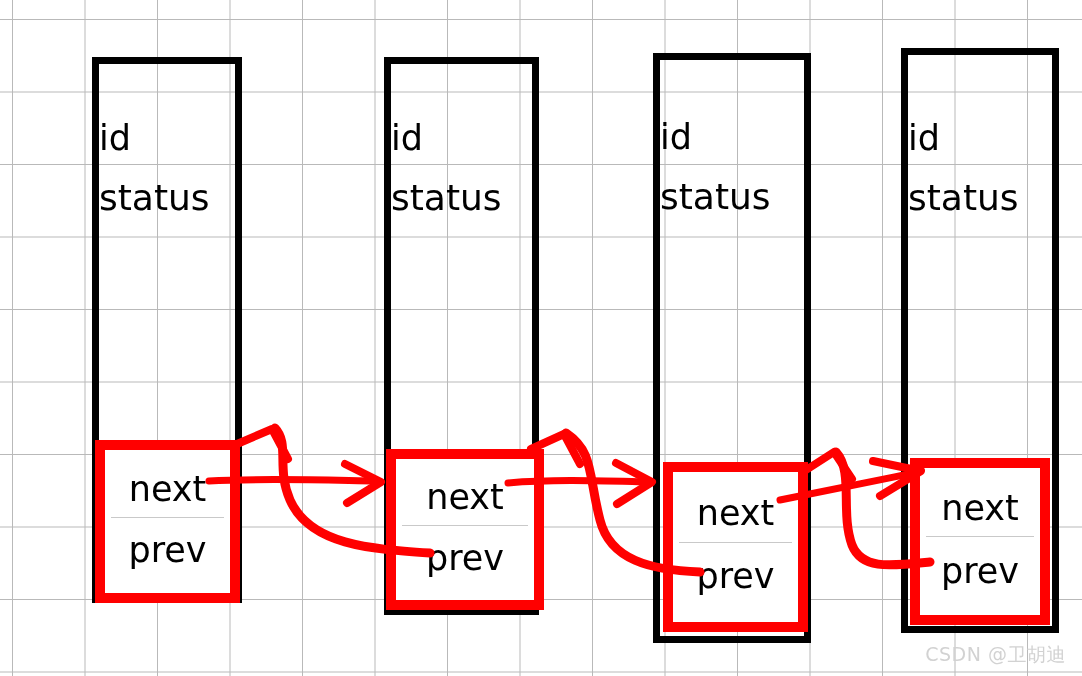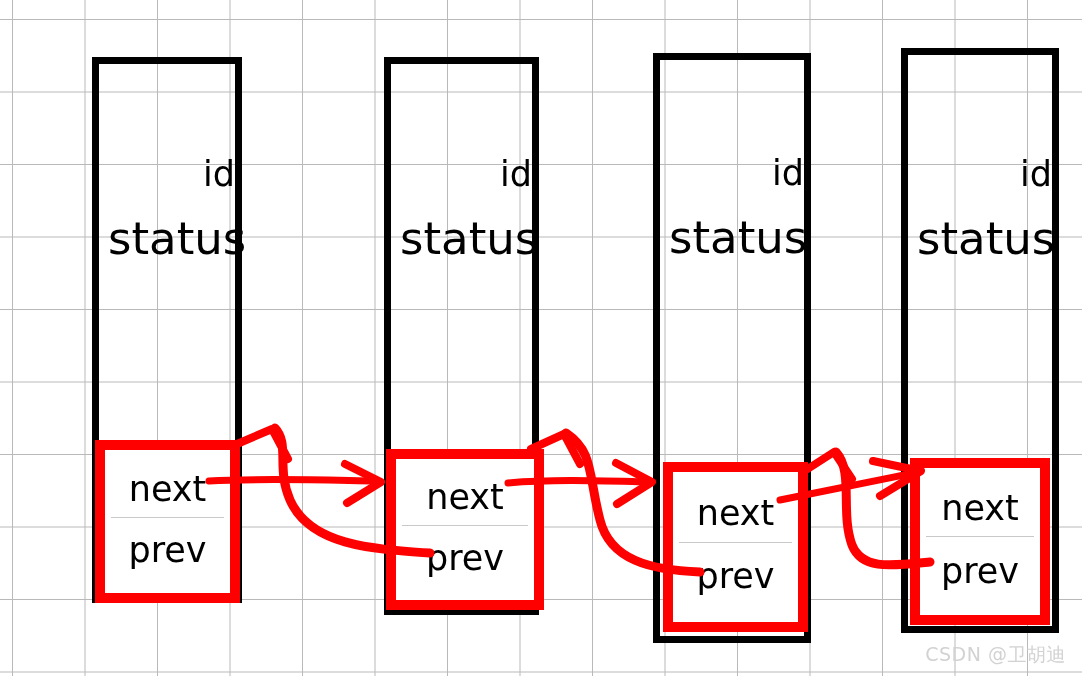--- a/index.html
+++ b/index.html
@@ -21,29 +21,28 @@
   }
   
   .node{
     position:absolute;
     border:7px solid #000000;
     background:transparent;
     box-sizing:border-box;
   }
   .node-head{
     position:absolute;
-    left:9px;right:0;
-    text-align:right;
+    left:0;right:0;
+    text-align:left;
     color:#000;
     line-height:1.0;
     white-space:nowrap;
-    margin-top:36px;
   }
   .lbl-id{font-size:35px;}
-  .lbl-status{font-size:45px;}
+  .lbl-status{font-size:36px;}
   
   .ptr-box{
     position:absolute;
     border:10px solid #ff0000;
     background:#ffffff;
     box-sizing:border-box;
   }
   .ptr-row{
     position:absolute;
     left:0;right:0;

